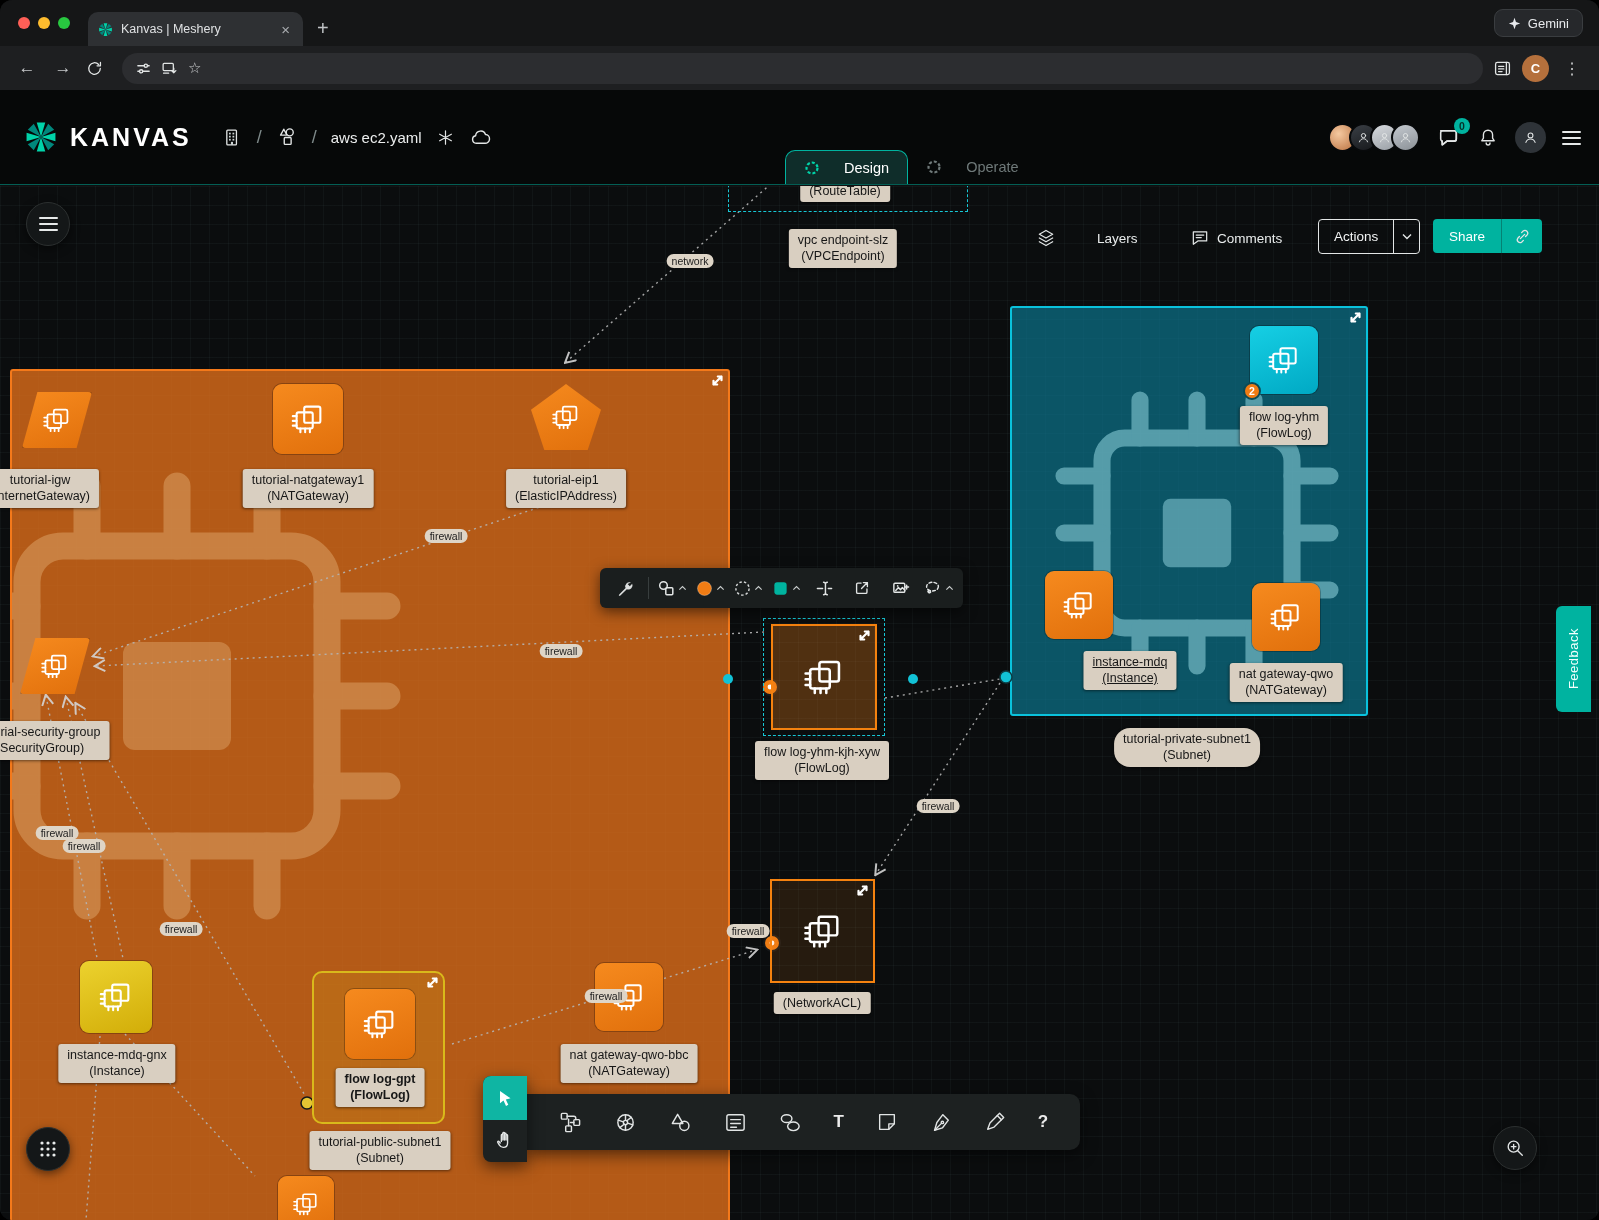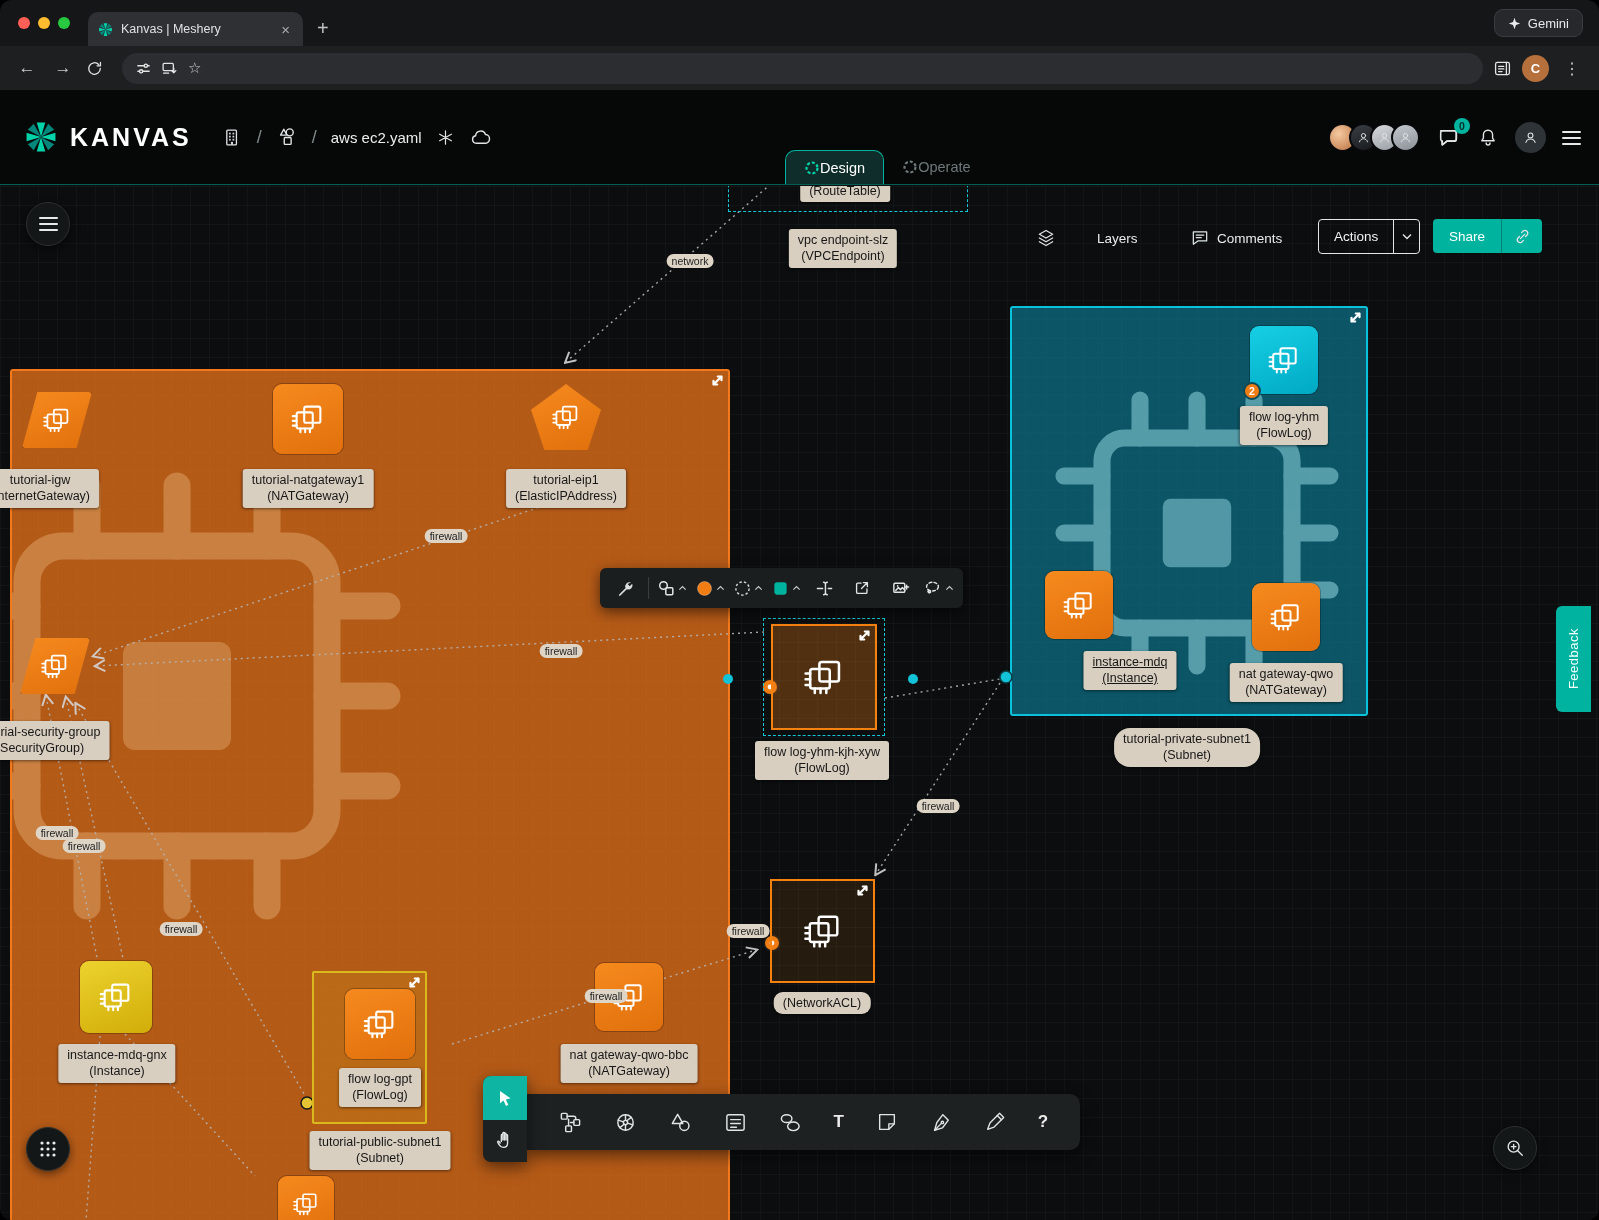--- a/index.html
+++ b/index.html
@@ -24,21 +24,21 @@
   .star{color:#c7c9cb;font-size:15px;}
 
   
   .appheader{position:relative;height:95px;background:#060808;border-bottom:1px solid rgba(0,179,159,.5);display:flex;align-items:center;padding:0 24px;}
   .brand{display:flex;align-items:center;gap:12px;}
   .brandname{color:#fff;font-size:25px;font-weight:bold;letter-spacing:3px;}
   .crumbs{display:flex;align-items:center;gap:14px;margin-left:30px;color:#cdd4d4;}
   .slash{color:#7e8a8a;font-size:18px;}
   .fname{color:#eceeee;font-size:15px;}
   .modes{position:absolute;left:785px;bottom:0;display:flex;align-items:flex-end;}
-  .mtab{height:34px;display:flex;align-items:center;gap:0;padding:0 18px;font-size:14.5px;border-radius:10px 10px 0 0;}
+  .mtab{height:34px;display:flex;align-items:center;gap:24px;padding:0 18px;font-size:14.5px;border-radius:10px 10px 0 0;}
   .mtab.active{background:#0f2d2a;border:1px solid #00b39f;border-bottom:none;color:#fff;}
   .mtab.idle{color:#6f7979;}
   .hright{position:absolute;right:18px;top:0;height:95px;display:flex;align-items:center;gap:16px;}
   .avstack{display:flex;}
   .av{width:29px;height:29px;border-radius:50%;border:2px solid #07090a;margin-left:-8px;display:grid;place-items:center;overflow:hidden;}
   .av:first-child{margin-left:0;}
   .av1{background:radial-gradient(circle at 35% 35%,#f5c9a0,#b86f3e);}
   .av2{background:linear-gradient(160deg,#3a3f45,#17191c);}
   .av3{background:linear-gradient(160deg,#d7dade,#9aa0a6);}
   .av4{background:linear-gradient(160deg,#c4c9cf,#8b9197);}
@@ -62,21 +62,21 @@
   .sq-icon{position:absolute;display:grid;place-items:center;border-radius:9px;z-index:3;box-shadow:0 0 0 1px rgba(0,0,0,.25);}
   .c-orange{background:linear-gradient(160deg,#f68a1e,#e1700c);}
   .c-yellow{background:linear-gradient(160deg,#ecd22e,#d2ad08);}
   .c-teal{background:linear-gradient(160deg,#16cfe4,#00a9c4);}
   .para{clip-path:polygon(22% 0,100% 0,78% 100%,0 100%);border-radius:4px;}
   .pent{clip-path:polygon(50% 0,100% 39%,81% 100%,19% 100%,0 39%);}
   .expand{position:absolute;top:4px;right:5px;z-index:4;}
   .selwrap{position:absolute;left:763px;top:432px;width:122px;height:118px;border:1.6px dashed #17c8d6;z-index:4;}
   .selnode{position:absolute;left:7px;top:5px;width:106px;height:106px;border:2px solid #f5820f;background:rgba(242,130,28,.3);display:grid;place-items:center;}
   .aclnode{position:absolute;left:770px;top:693px;width:105px;height:104px;border:2px solid #f5820f;background:rgba(242,130,28,.12);display:grid;place-items:center;z-index:3;}
-  .fl-gpt{position:absolute;left:312px;top:785px;width:115px;height:153px;border:2px solid #d9b91b;background:rgba(220,185,25,.16);z-index:3;border-radius:2px;}
+  .fl-gpt{position:absolute;left:312px;top:785px;width:133px;height:153px;border:2px solid #d9b91b;background:rgba(220,185,25,.16);z-index:3;border-radius:10px;font-weight:bold;}
   .rt-dashed{position:absolute;left:728px;top:-46px;width:240px;height:72px;border:1.6px dashed #17c8d6;z-index:3;}
   .badge2{position:absolute;left:1243px;top:196px;width:18px;height:18px;border-radius:50%;background:#f07c14;border:2px solid #0b4a56;color:#fff;font-size:10.5px;font-weight:bold;display:grid;place-items:center;z-index:4;}
 
   .circlebtn{position:absolute;width:44px;height:44px;border-radius:50%;background:#141718;border:1px solid #2c3030;display:grid;place-items:center;z-index:8;box-shadow:0 3px 10px rgba(0,0,0,.5);}
   .ghost-btn{position:absolute;display:flex;align-items:center;gap:7px;color:#e9ecec;font-size:13.5px;z-index:8;height:30px;}
   .actions{position:absolute;left:1318px;top:33px;height:35px;display:flex;border:1px solid #e3e6e6;border-radius:4px;color:#f2f4f4;font-size:13.5px;z-index:8;}
   .actions .main{display:flex;align-items:center;padding:0 15px;}
   .actions .caret{width:26px;display:grid;place-items:center;border-left:1px solid #e3e6e6;}
   .share{position:absolute;left:1433px;top:33px;height:34px;display:flex;background:#00b39f;border-radius:4px;color:#fff;font-size:13.5px;z-index:8;overflow:hidden;}
   .share .main{display:flex;align-items:center;padding:0 16px;}
@@ -594,21 +594,21 @@
           </g>
         </svg>
       <span class="expand">
         <svg width="11" height="11" viewBox="0 0 11 11">
             <g class="icw" stroke-width="1.3">
               <path d="M1.5 9.5 9.5 1.5M5.8 1.5H9.5V5.2M1.5 5.8V9.5H5.2"></path>
             </g>
           </svg>
       </span>
     </div>
-    <div class="node-label" style="left:822px;top:806px;border-radius:9px;">
+    <div class="node-label" style="left:822px;top:806px;">
       <div>(NetworkACL)</div>
     </div>
 
     <span class="edge-label" style="left:690px;top:65px;">network</span>
     <span class="edge-label" style="left:446px;top:340px;">firewall</span>
     <span class="edge-label" style="left:561px;top:455px;">firewall</span>
     <span class="edge-label" style="left:57px;top:637px;">firewall</span>
     <span class="edge-label" style="left:84px;top:650px;">firewall</span>
     <span class="edge-label" style="left:181px;top:733px;">firewall</span>
     <span class="edge-label" style="left:748px;top:735px;">firewall</span>

